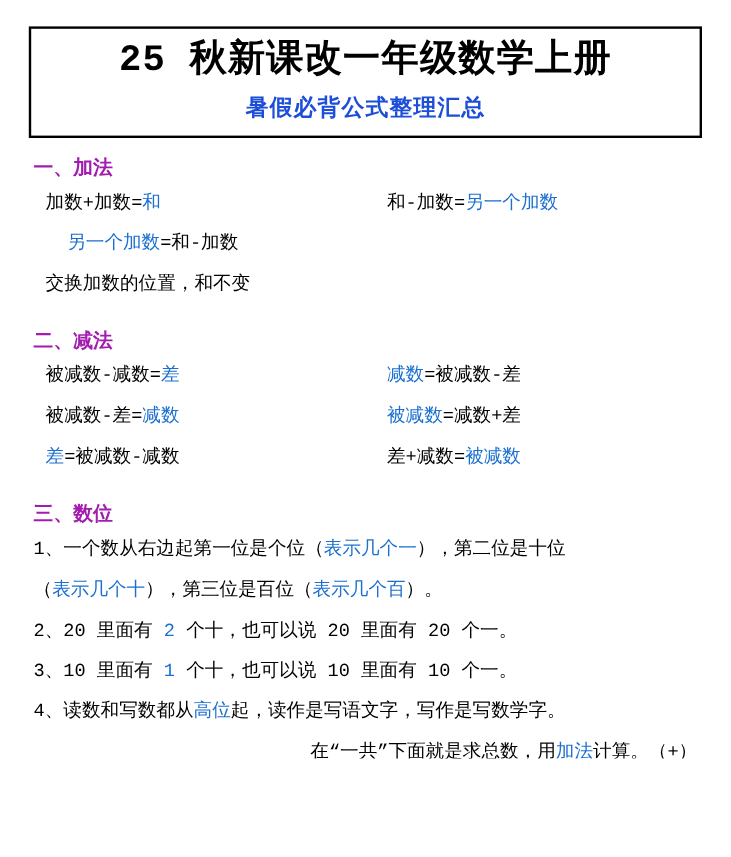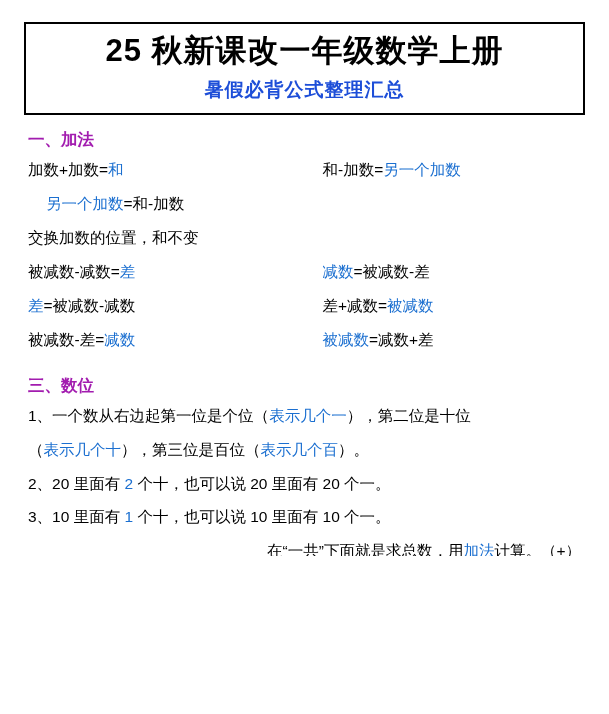--- a/index.html
+++ b/index.html
@@ -13,20 +13,21 @@
     font-family: "Liberation Sans", sans-serif;
     color: #000000;
     overflow: hidden;
   }
   .page {
     position: relative;
     width: 609px;
     height: 714px;
     box-sizing: border-box;
     padding: 22px 18px 0 18px;
+    font-family: Liberation Mono, monospace;
   }
   .title-box {
     border: 2px solid #000;
     padding: 8px 6px 10px 6px;
     text-align: center;
     margin: 0 6px;
   }
   .title-main {
     font-size: 31px;
     font-weight: bold;
@@ -43,21 +44,21 @@
     letter-spacing: 1px;
   }
   .section-head {
     color: #a21caf;
     font-weight: bold;
     font-size: 16.5px;
     margin: 14px 0 6px 10px;
   }
   .two-col {
     display: flex;
-    margin: 0 10px;
+    margin: 0 20px;
   }
   .col {
     flex: 0 0 50%;
     box-sizing: border-box;
   }
   .col.right {
     padding-left: 18px;
   }
   .line {
     font-size: 15.5px;
@@ -111,51 +112,53 @@
       <div class="col">
           <div class="line"><span>交换加数的位置，和不变</span></div>
         </div>
       <div class="col right">
           <div class="line"></div>
         </div>
     </div>
   </div>
 
   <div>
+    <div class="section-head">二、减法</div>
     <div class="two-col">
       <div class="col">
           <div class="line"><span>被减数-减数=</span><span class="blue">差</span></div>
         </div>
       <div class="col right">
           <div class="line"><span class="blue">减数</span><span>=被减数-差</span></div>
         </div>
     </div>
     <div class="two-col">
       <div class="col">
+          <div class="line"><span>被减数-差=</span><span class="blue">减数</span></div>
+        </div>
+      <div class="col right">
+          <div class="line"><span class="blue">被减数</span><span>=减数+差</span></div>
+        </div>
+    </div>
+    <div class="two-col">
+      <div class="col">
           <div class="line"><span class="blue">差</span><span>=被减数-减数</span></div>
         </div>
       <div class="col right">
           <div class="line"><span>差+减数=</span><span class="blue">被减数</span></div>
-        </div>
-    </div>
-    <div class="two-col">
-      <div class="col">
-          <div class="line"><span>被减数-差=</span><span class="blue">减数</span></div>
-        </div>
-      <div class="col right">
-          <div class="line"><span class="blue">被减数</span><span>=减数+差</span></div>
         </div>
     </div>
   </div>
 
   <div>
     <div class="section-head">三、数位</div>
     <div class="para"><span>1、一个数从右边起第一位是个位（</span><span class="blue">表示几个一</span><span>），第二位是十位</span></div>
     <div class="para"><span>（</span><span class="blue">表示几个十</span><span>），第三位是百位（</span><span class="blue">表示几个百</span><span>）。</span></div>
     <div class="para"><span>2、20 里面有 </span><span class="blue">2</span><span> 个十，也可以说 20 里面有 20 个一。</span></div>
     <div class="para"><span>3、10 里面有 </span><span class="blue">1</span><span> 个十，也可以说 10 里面有 10 个一。</span></div>
+    <div class="para"><span>4、读数和写数都从</span><span class="blue">高位</span><span>起，读作是写语文字，写作是写数学字。</span></div>
   </div>
 
   <div>
     <div class="bottom-clip"><span>在“</span><span>一共</span><span>”下面就是求总数，用</span><span class="blue">加法</span><span>计算。（+）</span></div>
   </div>
 
 </div>
 
 </body></html>

